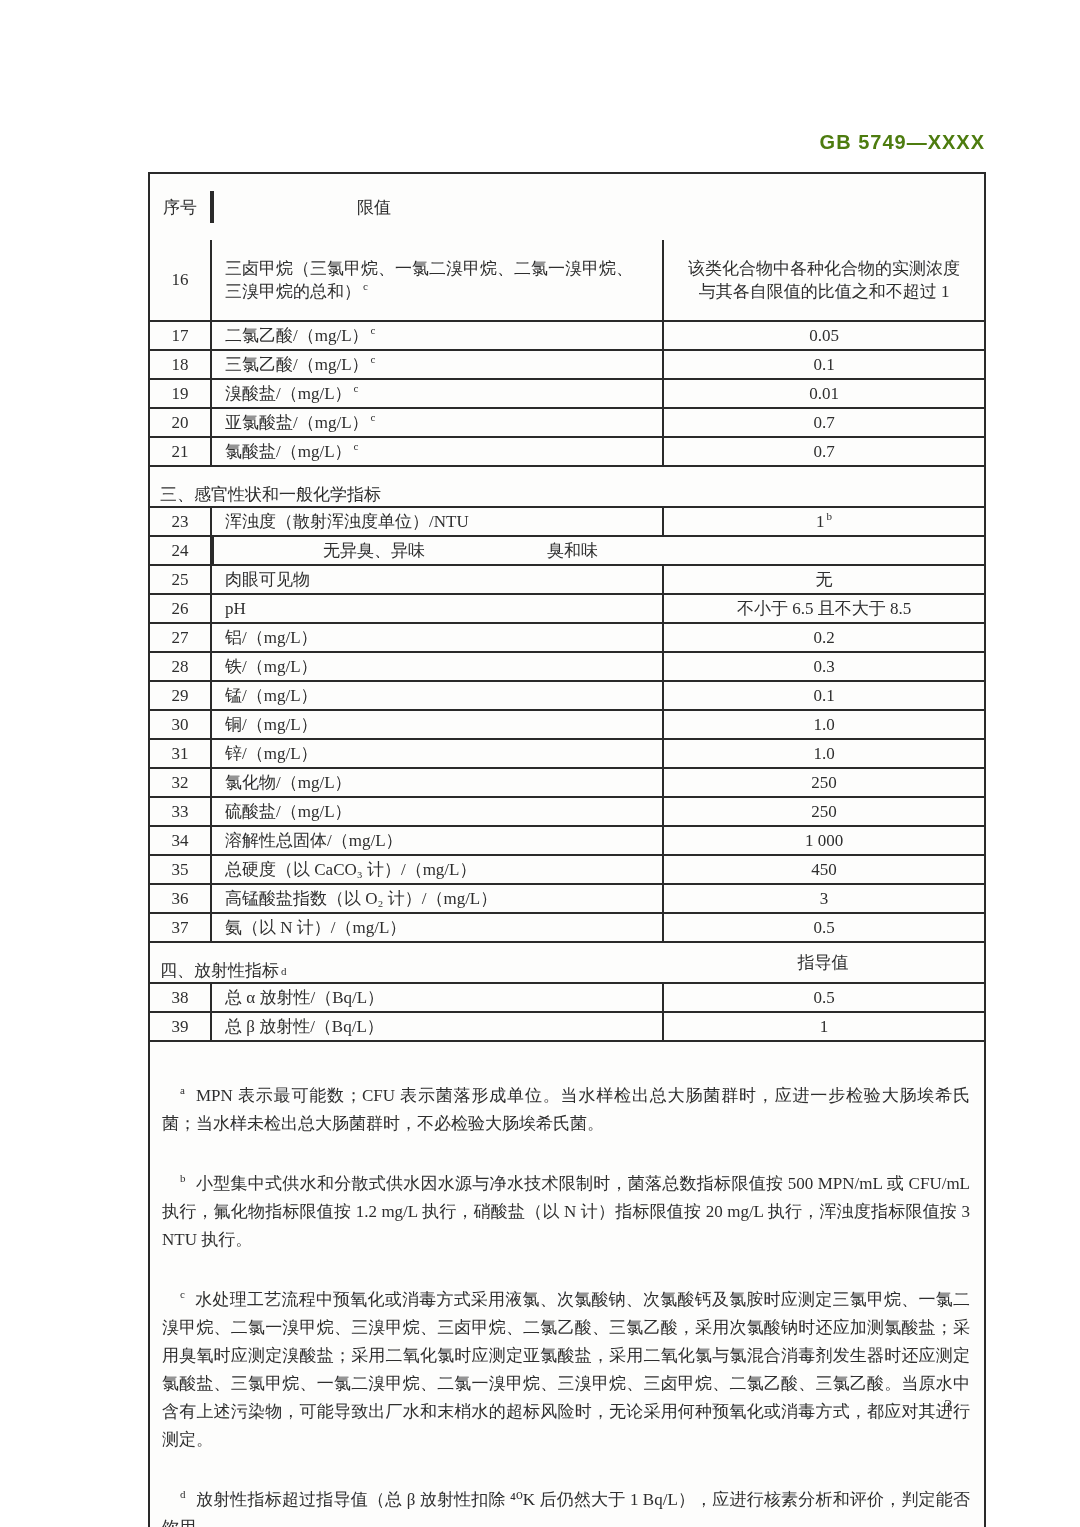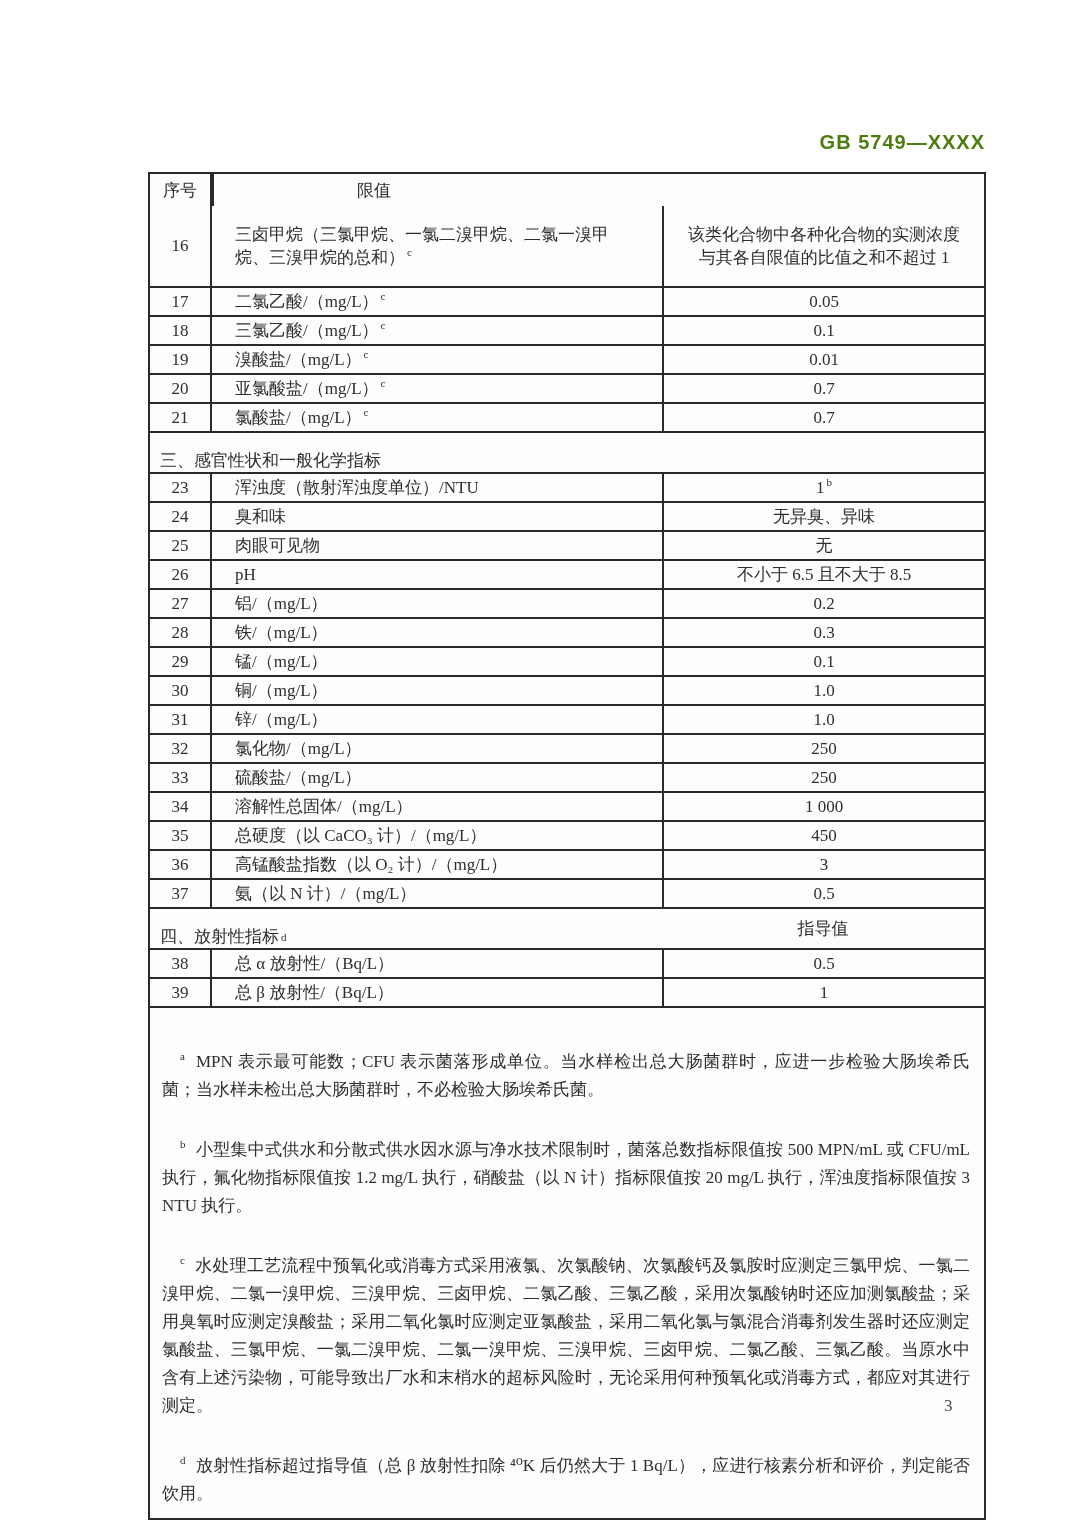--- a/index.html
+++ b/index.html
@@ -16,25 +16,25 @@
     font-family:"Liberation Sans","DejaVu Sans",sans-serif;
     font-size:20px; font-weight:600; letter-spacing:1px; color:#4d7c0f;
   }
 
   .gb-table {
     position:absolute; left:148px; top:172px; width:838px;
     border:2px solid #2a2a2a; background:#fdfdfc;
     font-size:17px;
   }
   .row { display:flex; align-items:stretch; border-top:2px solid #2a2a2a; }
-  .row:first-child { border-top:none; }
+  .row:first-child { border-top:none;margin-top:17px; }
 
   .cell { display:flex; align-items:center; }
   .cell.no   { flex:0 0 62px; justify-content:center; border-right:2px solid #2a2a2a; text-align:center; }
-  .cell.ind  { flex:1; padding:2px 23px; }
+  .cell.ind  { flex:1; padding:2px 13px; }
   .cell.lim  { flex:0 0 322px; justify-content:center; border-left:2px solid #2a2a2a; text-align:center; padding:2px 18px; }
 
   .header-row .cell { justify-content:center; min-height:32px; padding:0; }
   .item-row .cell { min-height:27px; }
   .item-row.tall .cell { min-height:80px; }
 
   .section-row { min-height:28px; }
   .section-label { flex:1; display:flex; align-items:center; padding:16px 0 0 10px; }
   .section-limit { flex:0 0 322px; display:flex; align-items:center; justify-content:center; text-align:center; }
 
@@ -130,25 +130,25 @@
           <div class="cell no">23</div>
           <div class="cell ind">
             <span>浑浊度（散射浑浊度单位）/NTU</span>
           </div>
           <div class="cell lim">
             <span>1<sup class="fn-ref">b</sup></span>
           </div>
         </div>
         <div class="row item-row">
           <div class="cell no">24</div>
+          <div class="cell lim">
+            <span>无异臭、异味</span>
+          </div>
           <div class="cell ind">
             <span>臭和味</span>
-          </div>
-          <div class="cell lim">
-            <span>无异臭、异味</span>
           </div>
         </div>
         <div class="row item-row">
           <div class="cell no">25</div>
           <div class="cell ind">
             <span>肉眼可见物</span>
           </div>
           <div class="cell lim">
             <span>无</span>
           </div>

